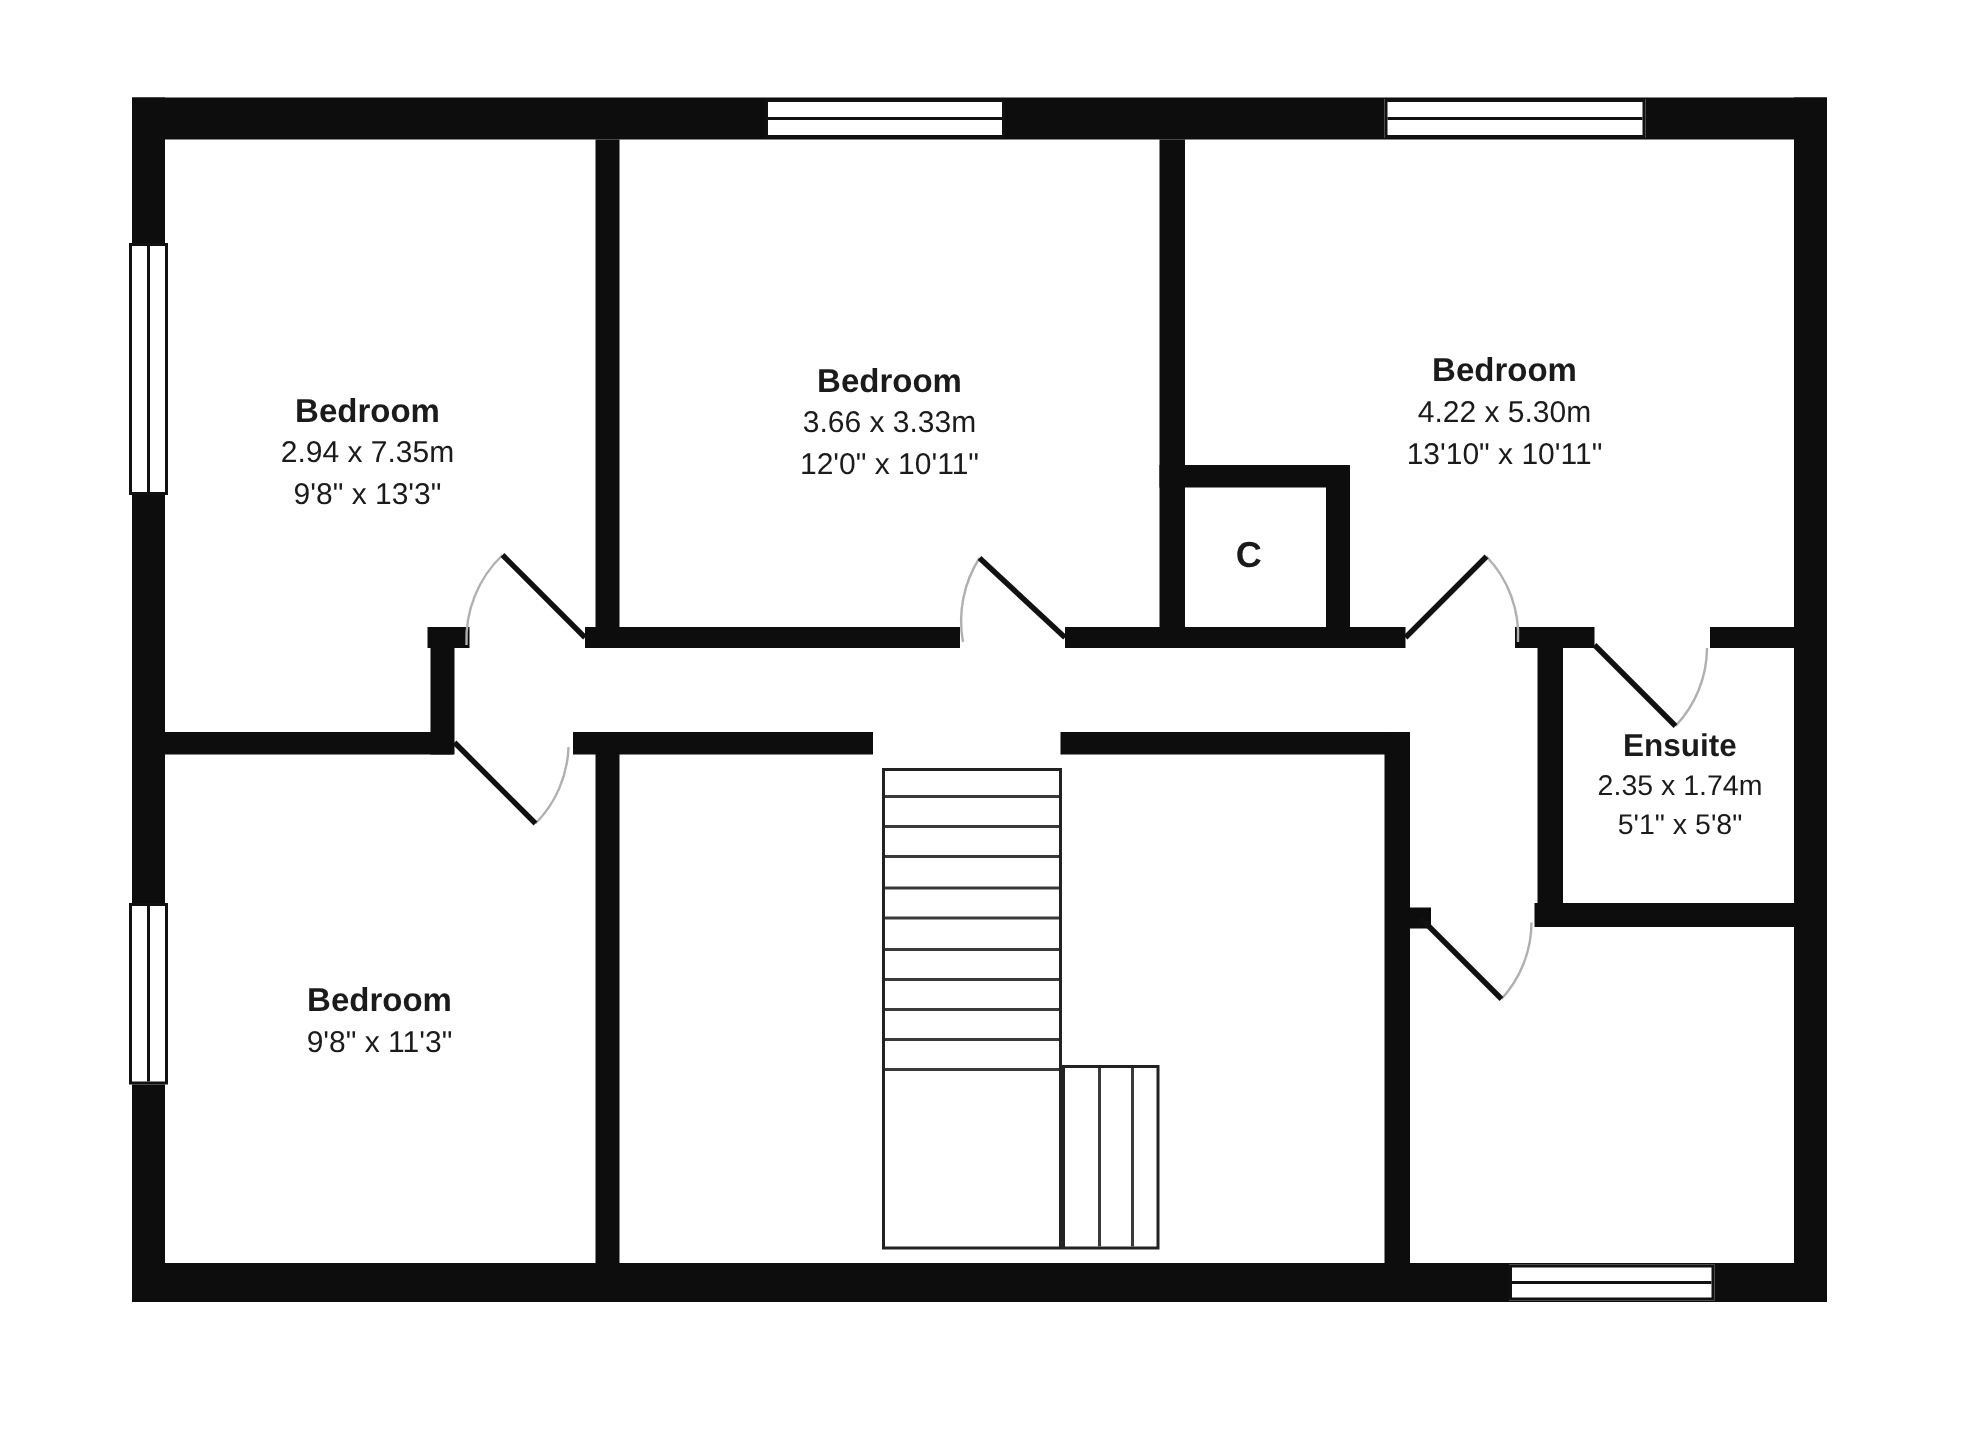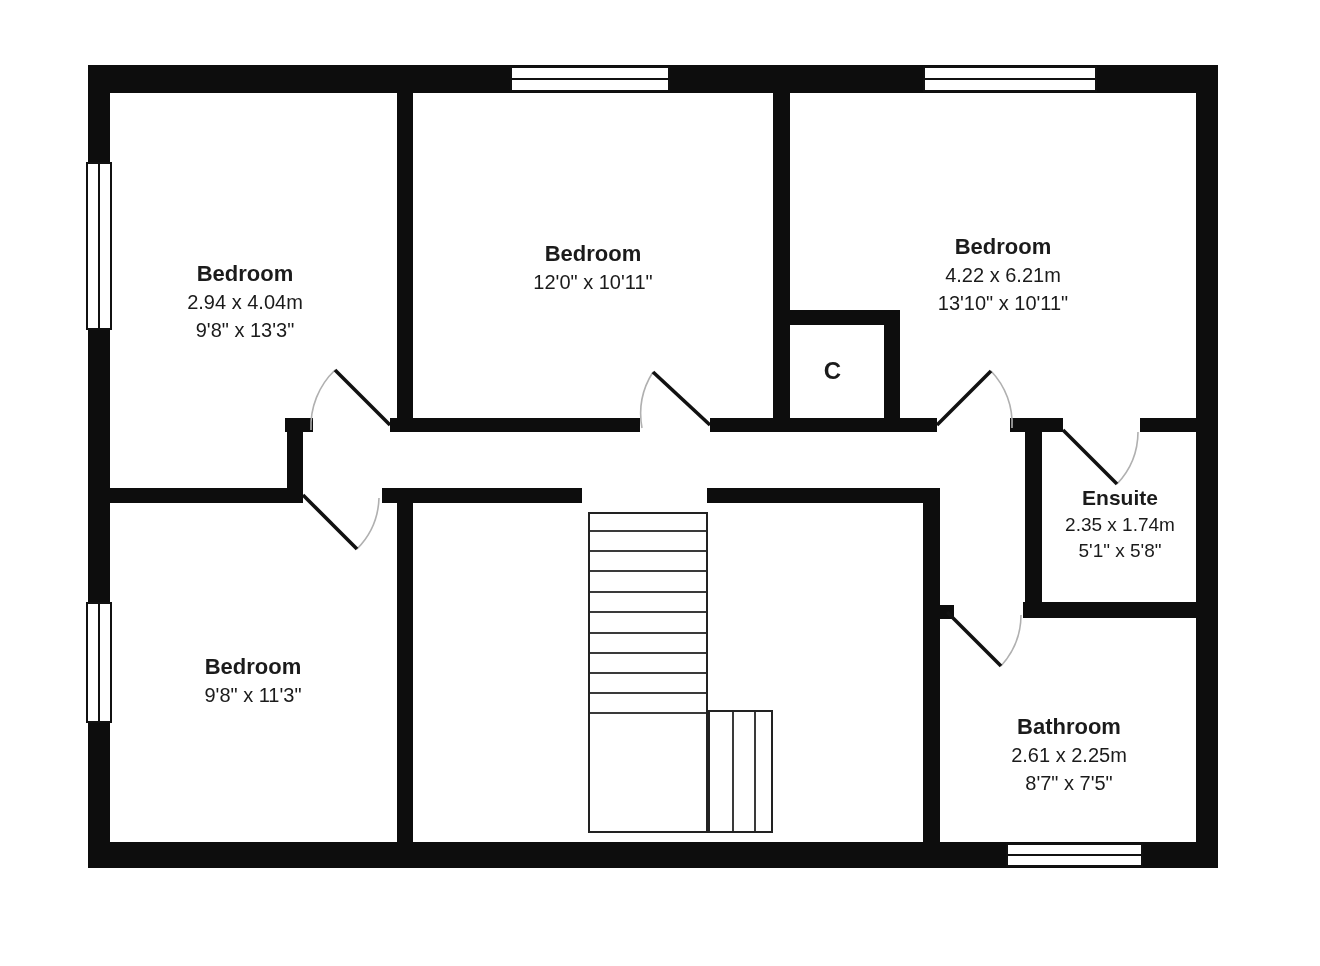--- a/index.html
+++ b/index.html
@@ -96,47 +96,43 @@
       <path d="M947,612 L1001,666" fill="none" stroke="#111" stroke-width="3.6"></path>
     </g>
     <g>
       <path d="M357,549 A76,76 0 0 0 379,498" fill="none" stroke="#b0b0b0" stroke-width="1.6"></path>
       <path d="M303,495 L357,549" fill="none" stroke="#111" stroke-width="3.6"></path>
     </g>
   </svg>
 
   <div class="room-label" style="left:115px;top:260px;width:260px;">
     <span class="rname">Bedroom</span>
-    <span class="rdim">2.94 x 4.04m</span>
+    <span class="rdim">2.94 x 7.35m</span>
     <span class="rdim">9'8" x 13'3"</span>
   </div>
 
   <div class="room-label" style="left:463px;top:240px;width:260px;">
     <span class="rname">Bedroom</span>
+    <span class="rdim">3.66 x 3.33m</span>
     <span class="rdim">12'0" x 10'11"</span>
   </div>
 
   <div class="room-label" style="left:873px;top:233px;width:260px;">
     <span class="rname">Bedroom</span>
-    <span class="rdim">4.22 x 6.21m</span>
+    <span class="rdim">4.22 x 5.30m</span>
     <span class="rdim">13'10" x 10'11"</span>
   </div>
 
   <div class="room-label small" style="left:1046px;top:484px;width:148px;">
     <span class="rname">Ensuite</span>
     <span class="rdim">2.35 x 1.74m</span>
     <span class="rdim">5'1" x 5'8"</span>
   </div>
 
   <div class="room-label" style="left:123px;top:653px;width:260px;">
     <span class="rname">Bedroom</span>
     <span class="rdim">9'8" x 11'3"</span>
   </div>
 
-  <div class="room-label" style="left:984px;top:713px;width:170px;">
-    <span class="rname">Bathroom</span>
-    <span class="rdim">2.61 x 2.25m</span>
-    <span class="rdim">8'7" x 7'5"</span>
-  </div>
 
   <div class="closet-label" style="left:810px;top:357px;width:45px;">C</div>
 
 </div>
 
 </body></html>

